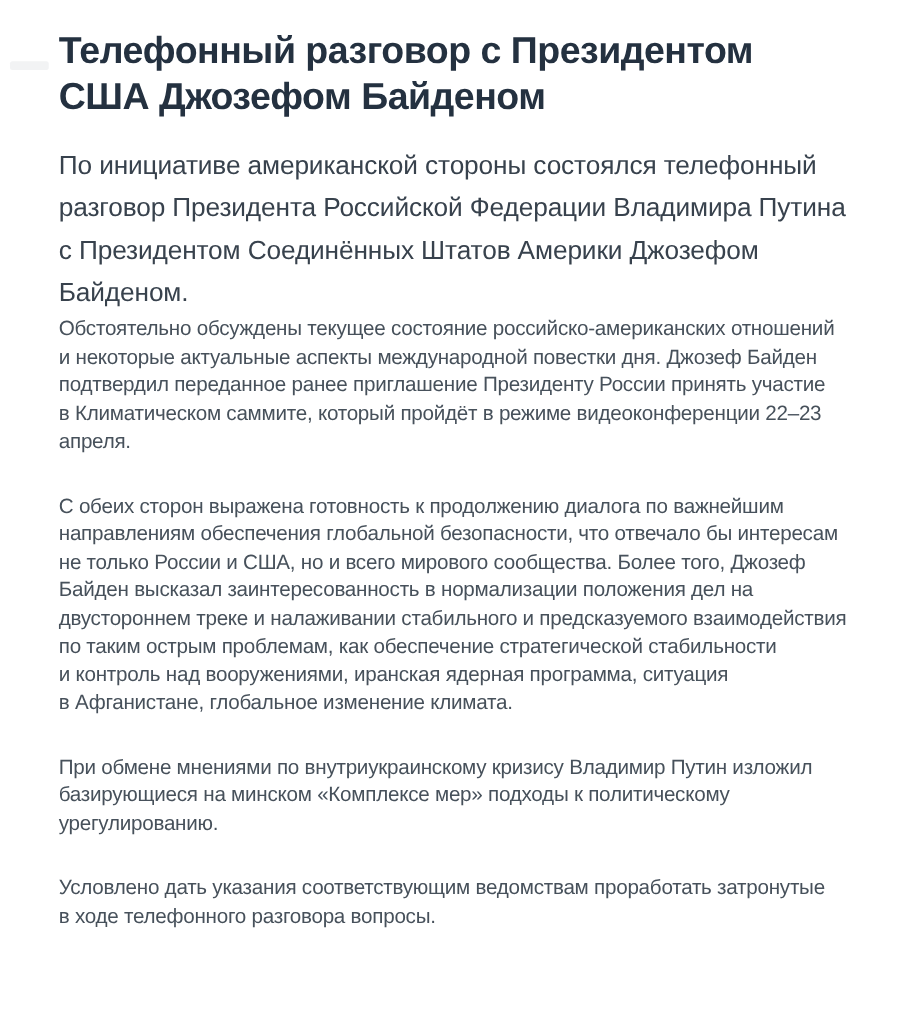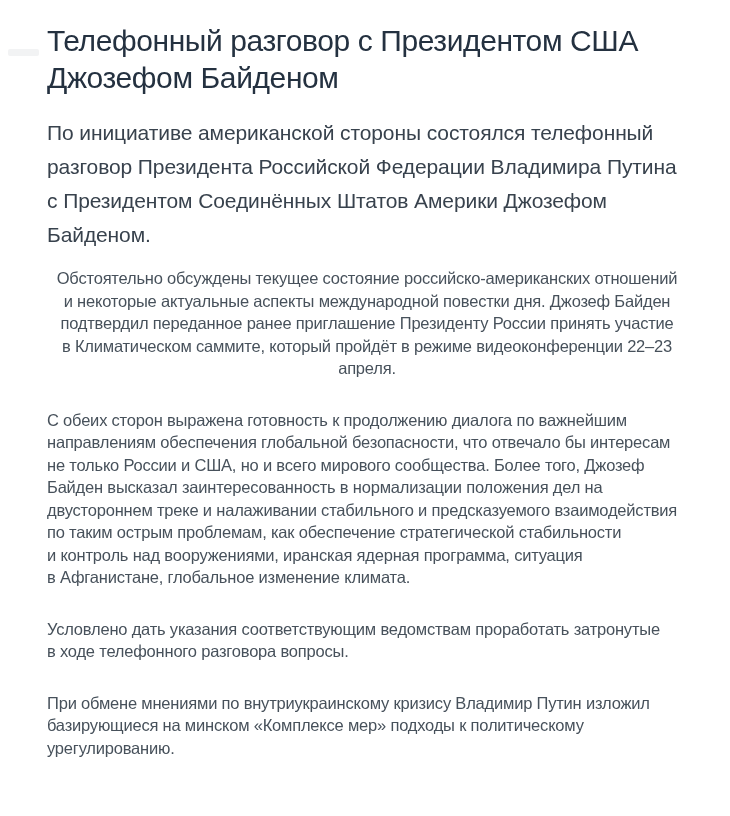--- a/index.html
+++ b/index.html
@@ -16,43 +16,42 @@
   }
   .article {
     position: relative;
     padding: 22px 0 0 47px;
   }
   .article-title {
     margin: 0;
     width: 600px;
     font-size: 30px;
     line-height: 37px;
-    font-weight: normal;
+    font-weight: bold;
     letter-spacing: -0.4px;
     color: #243140;
   }
   .lead-paragraph {
     margin: 20px 0 0 0;
     width: 640px;
     font-size: 21px;
     line-height: 34px;
     letter-spacing: -0.1px;
     color: #38424d;
   }
   .body-paragraph {
     margin: 29px 0 0 0;
     width: 640px;
     font-size: 16.5px;
     line-height: 22.5px;
     letter-spacing: -0.2px;
     color: #47515b;
   }
   .lead-paragraph + .body-paragraph {
-    margin-top: 15px;
-    text-align: center;
+    margin-top: 0;
   }
   .faint-left-marker {
     position: absolute;
     left: 8px;
     top: 49px;
     width: 31px;
     height: 7px;
     background: #f2f3f4;
     border-radius: 2px;
   }
@@ -65,16 +64,16 @@
 <div class="article">
   <h1 class="article-title">Телефонный разговор с&nbsp;Президентом США Джозефом Байденом</h1>
 
   <p class="lead-paragraph">По инициативе американской стороны состоялся телефонный разговор Президента Российской Федерации Владимира Путина с&nbsp;Президентом Соединённых Штатов Америки Джозефом Байденом.</p>
 
   <p class="body-paragraph">Обстоятельно обсуждены текущее состояние российско-американских отношений и&nbsp;некоторые актуальные аспекты международной повестки дня. Джозеф Байден подтвердил переданное ранее приглашение Президенту России принять участие в&nbsp;Климатическом саммите, который пройдёт в&nbsp;режиме видеоконференции 22–23 апреля.</p>
 
   <p class="body-paragraph">С&nbsp;обеих сторон выражена готовность к&nbsp;продолжению диалога по важнейшим направлениям обеспечения глобальной безопасности, что отвечало бы интересам не только России и&nbsp;США, но и&nbsp;всего мирового сообщества. Более того, Джозеф Байден высказал заинтересованность в&nbsp;нормализации положения дел на двустороннем треке и&nbsp;налаживании стабильного и&nbsp;предсказуемого взаимодействия по таким острым проблемам, как обеспечение стратегической стабильности и&nbsp;контроль над вооружениями, иранская ядерная программа, ситуация в&nbsp;Афганистане, глобальное изменение климата.</p>
 
 
+  <p class="body-paragraph">При обмене мнениями по внутриукраинскому кризису Владимир Путин изложил базирующиеся на минском «Комплексе мер» подходы к&nbsp;политическому урегулированию.</p>
+
   <p class="body-paragraph">Условлено дать указания соответствующим ведомствам проработать затронутые в&nbsp;ходе телефонного разговора вопросы.</p>
-
-  <p class="body-paragraph">При обмене мнениями по внутриукраинскому кризису Владимир Путин изложил базирующиеся на минском «Комплексе мер» подходы к&nbsp;политическому урегулированию.</p>
 </div>
 
 </body></html>

